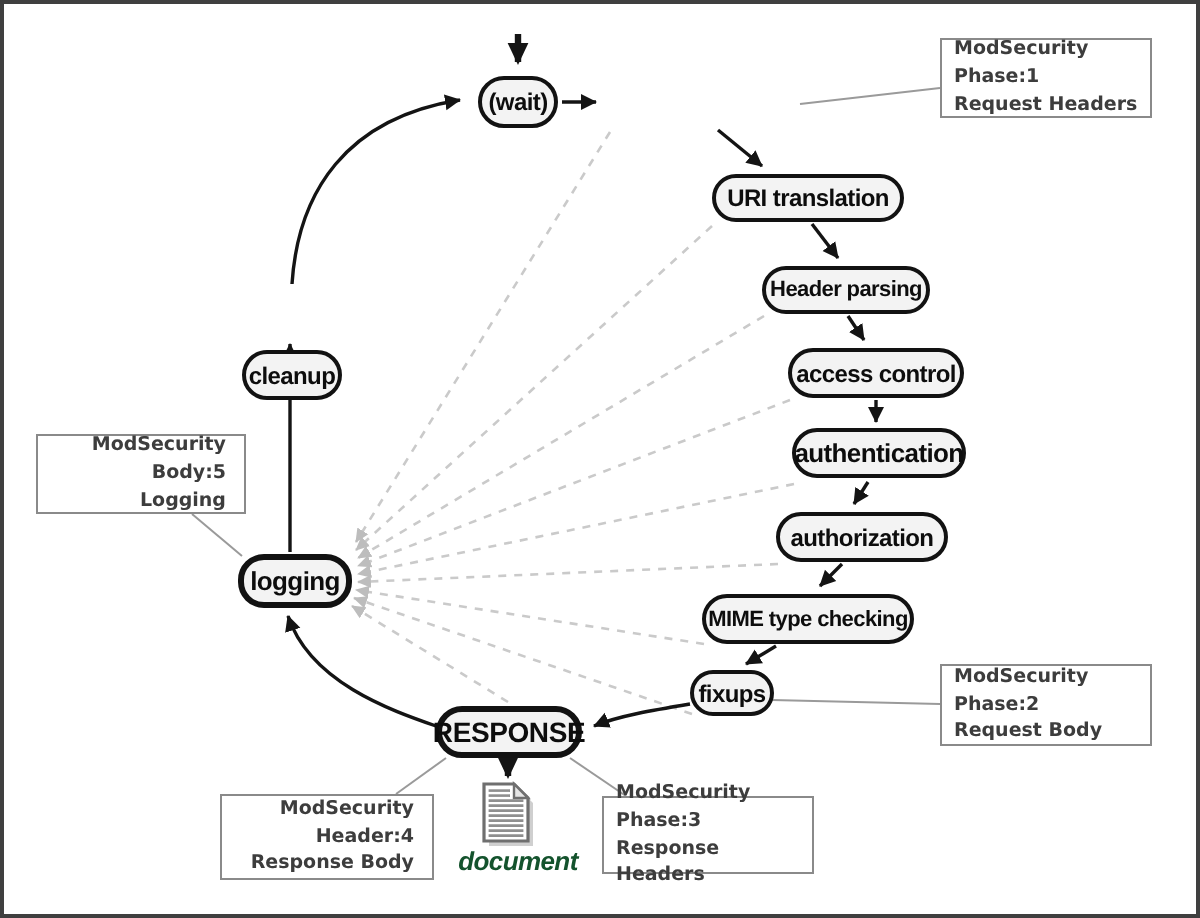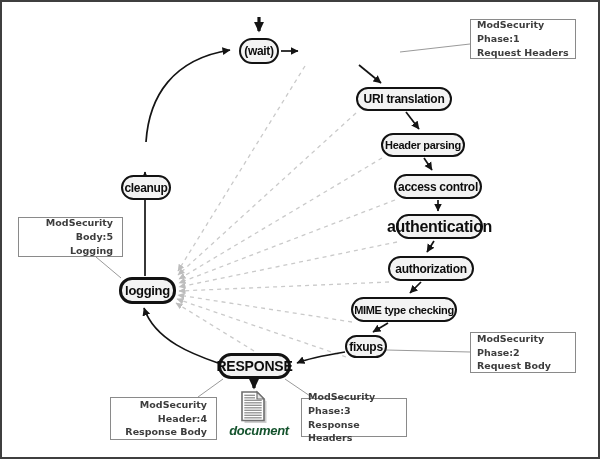--- a/index.html
+++ b/index.html
@@ -25,21 +25,21 @@
     letter-spacing:-0.3px;
     display:flex;align-items:center;justify-content:center;
     white-space:nowrap;
     z-index:2;
   }
   #n-wait{left:237px;top:36px;width:40px;height:26px;font-size:12px;}
   #n-post{left:302px;top:39px;width:97px;height:23px;}
   #n-uri{left:354px;top:85px;width:96px;height:24px;font-size:12px;}
   #n-header{left:379px;top:131px;width:84px;height:24px;}
   #n-access{left:392px;top:172px;width:88px;height:25px;font-size:12px;}
-  #n-authn{left:394px;top:212px;width:87px;height:25px;font-size:16px;}
+  #n-authn{left:394px;top:212px;width:87px;height:25px;font-size:13px;}
   #n-authz{left:386px;top:254px;width:86px;height:25px;font-size:12px;}
   #n-mime{left:349px;top:295px;width:106px;height:25px;}
   #n-fixups{left:343px;top:333px;width:42px;height:23px;font-size:12px;}
   #n-response{left:216px;top:351px;width:73px;height:26px;font-size:14px;border-width:3px;letter-spacing:-0.2px;}
   #n-logging{left:117px;top:275px;width:57px;height:27px;font-size:13px;border-width:3px;}
   #n-cleanup{left:119px;top:141px;width:50px;height:25px;font-size:12px;margin-top:32px;}
   .ann{
     position:absolute;
     box-sizing:border-box;
     background:#ffffff;

